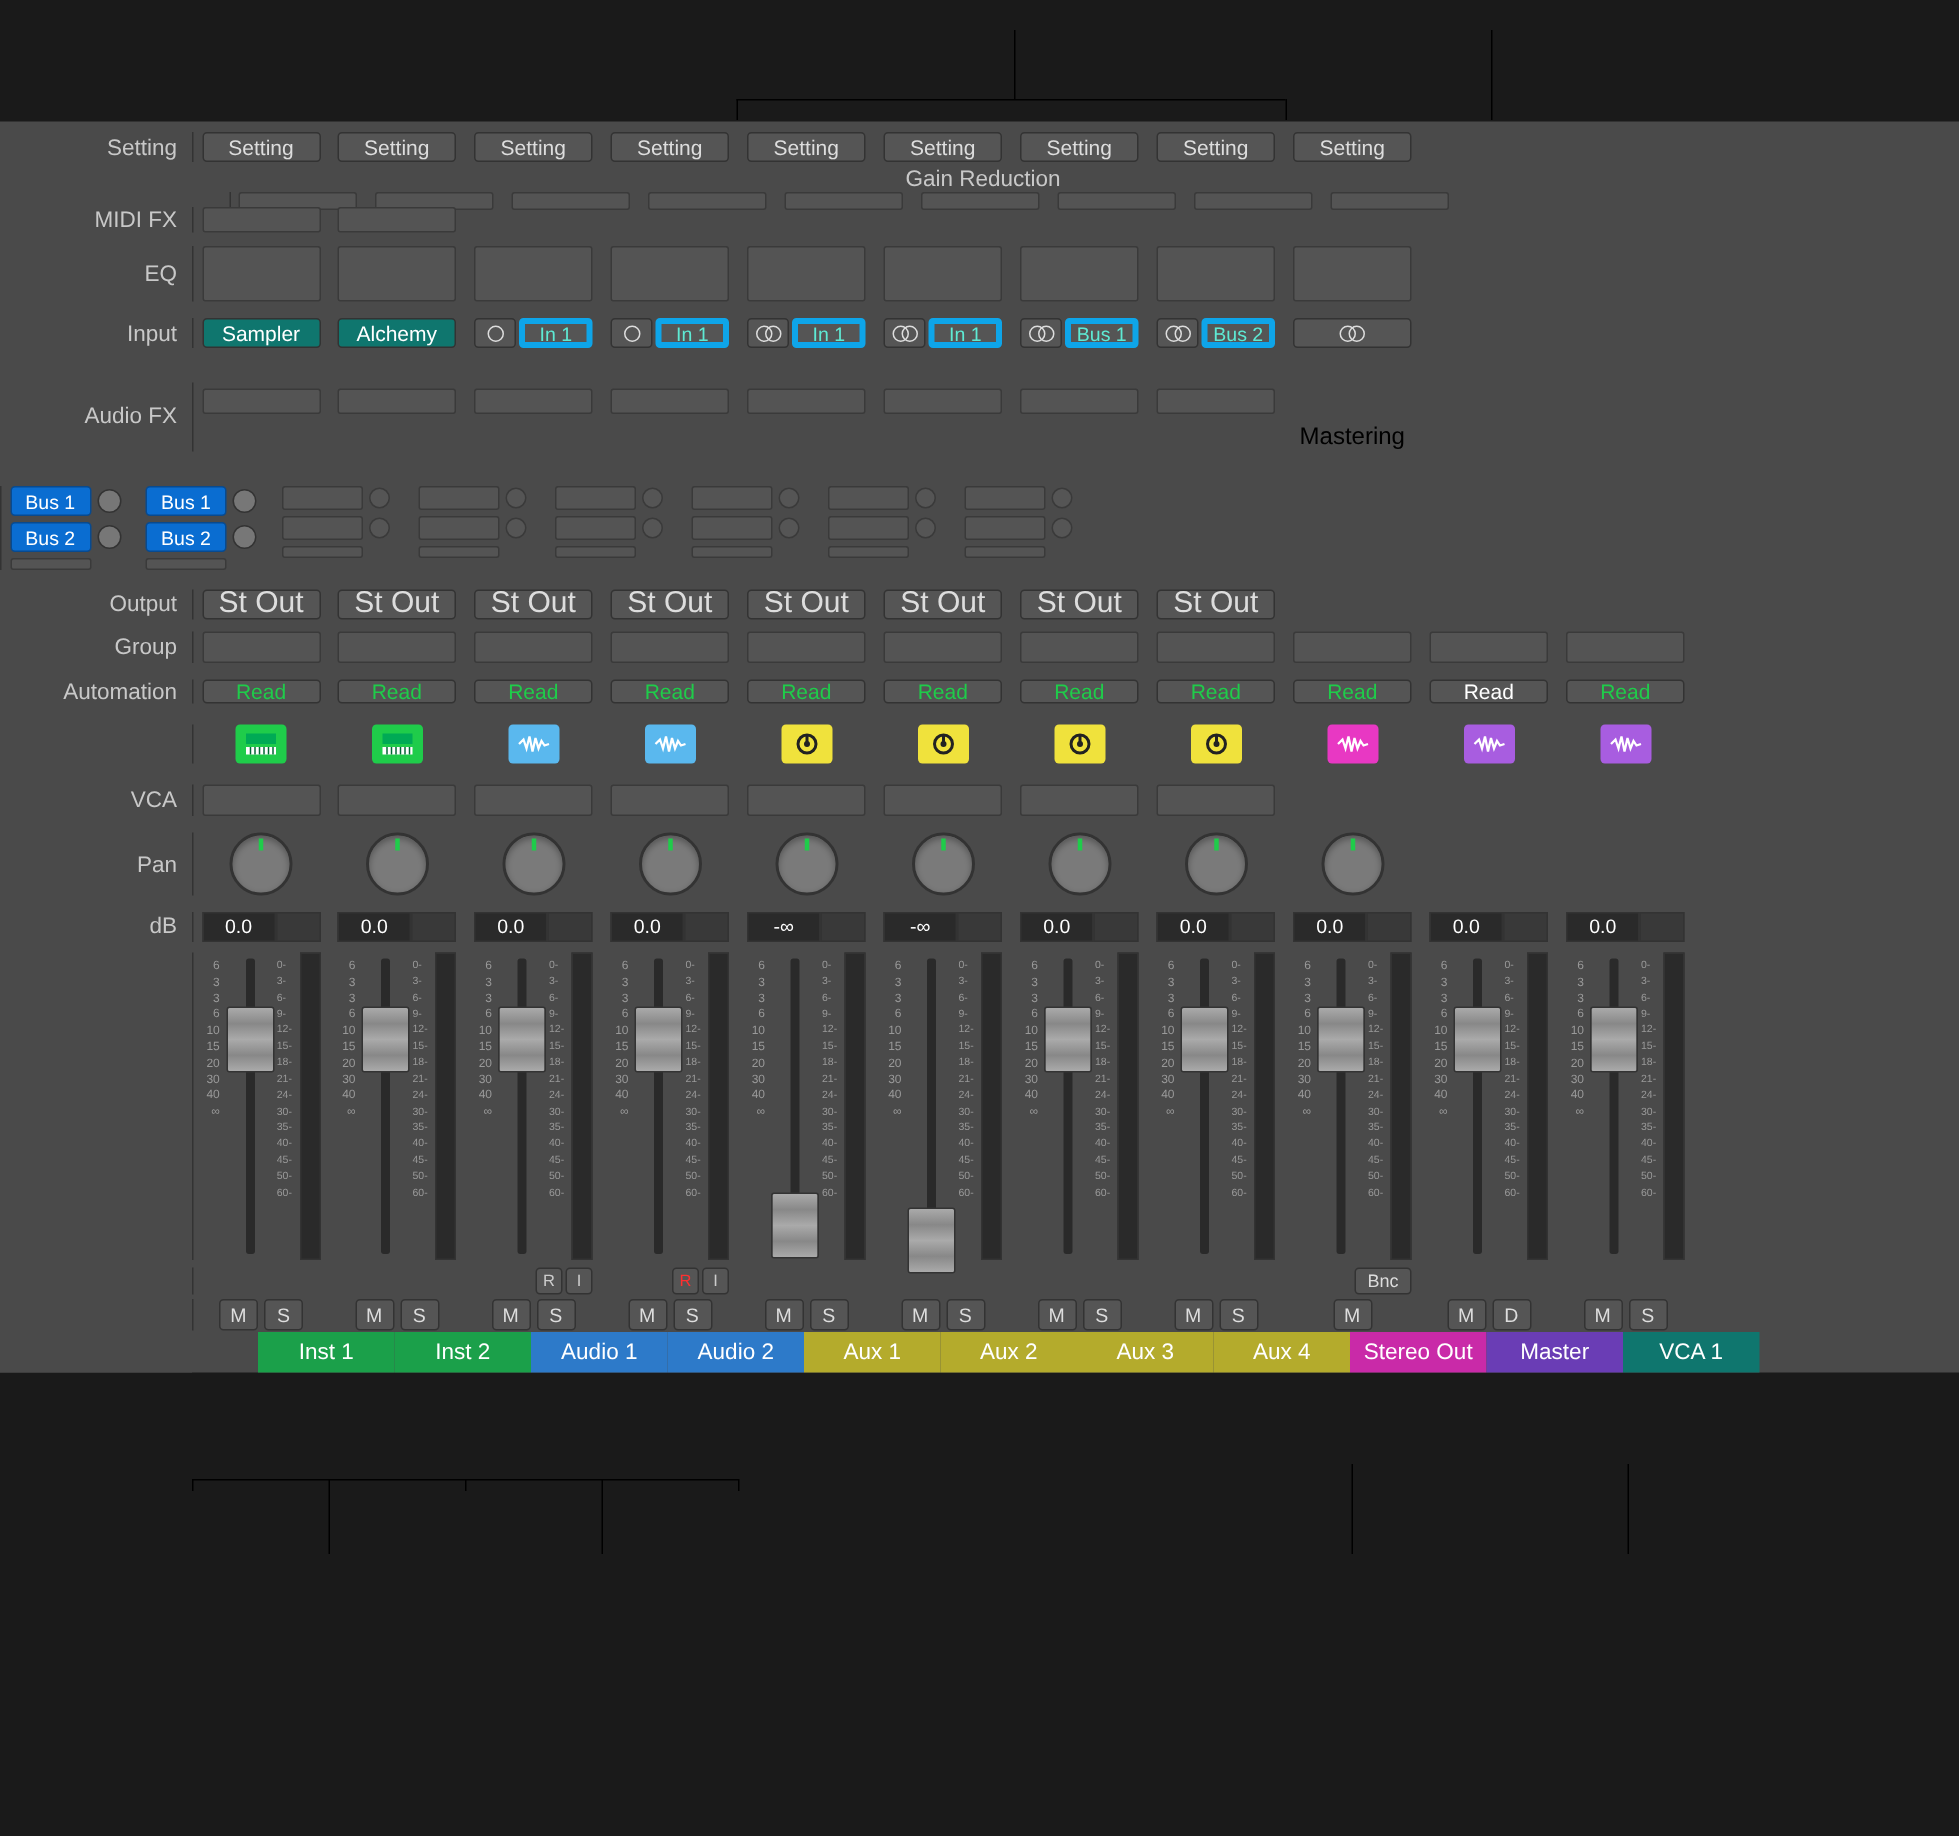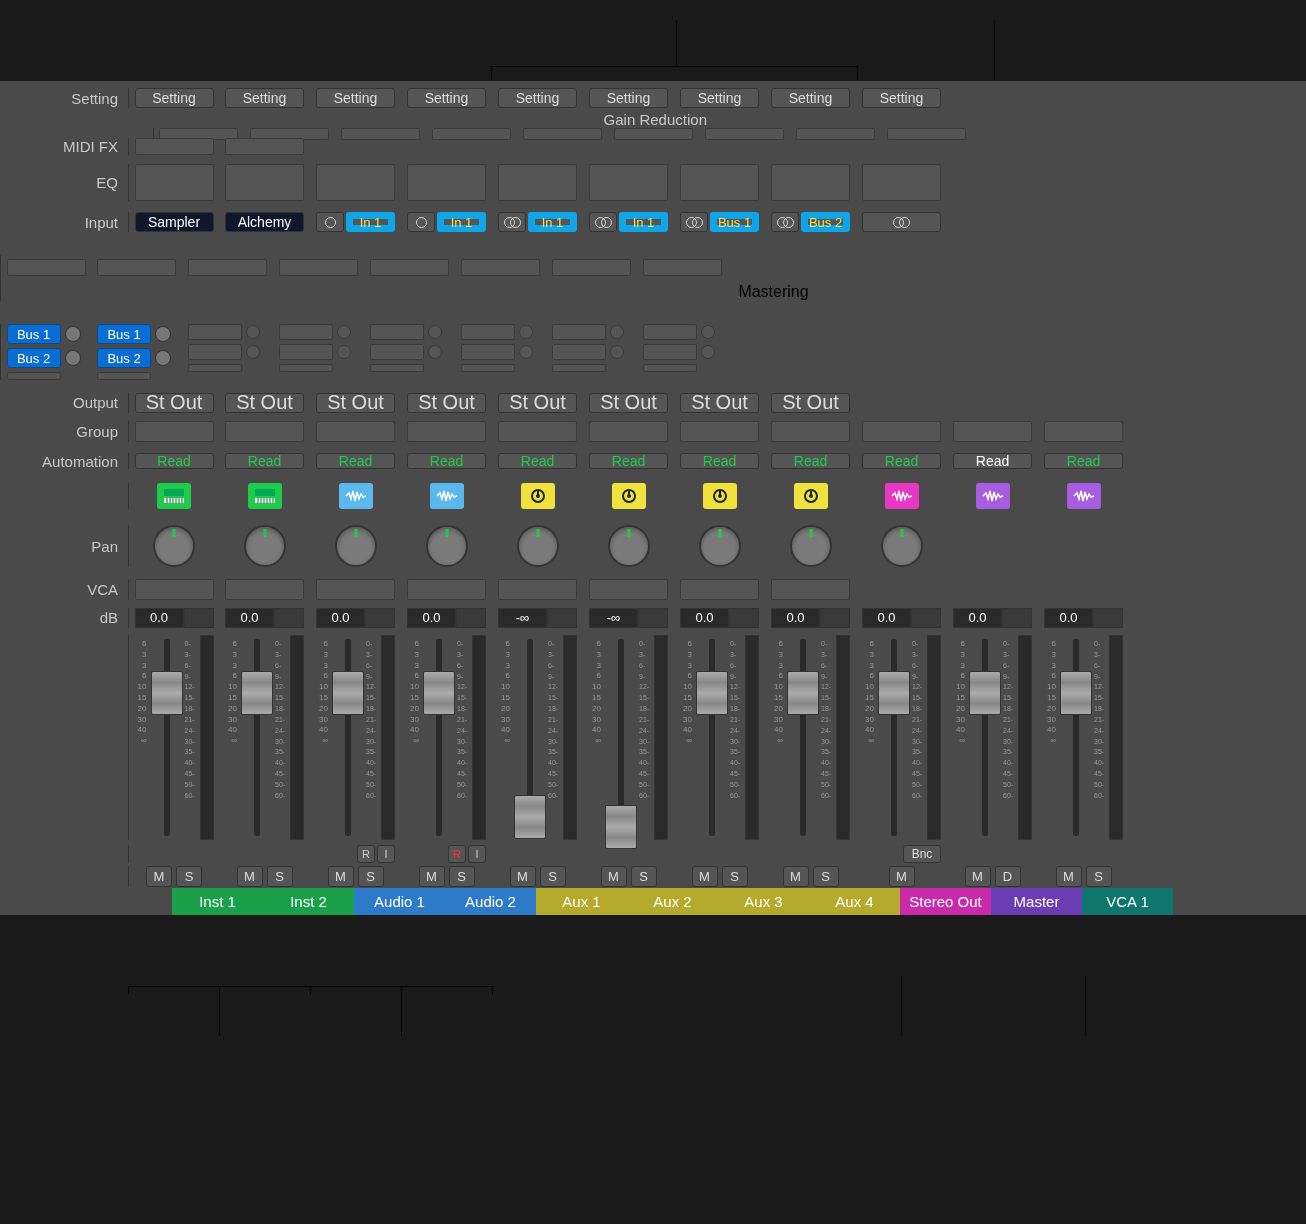--- a/index.html
+++ b/index.html
@@ -25,30 +25,30 @@
 .row-pan { height: 56px; }
 .row-vca { height: 30px; }
 .row-db { height: 27px; }
 .row-fader { height: 213px; }
 .row-ri { height: 20px; }
 .row-ms { height: 24px; }
 .row-name { height: 27px; }
 
 .btn { background: #555; color: #ddd; font-size: 14px; border-radius: 3px; height: 20px; display: flex; align-items: center; justify-content: center; border: 1px solid #333; }
 .btn.setting { width: 79px; }
-.btn-green { background: #0f172a; color: #fff; }
+.btn-green { background: #0f766e; color: #fff; }
 .slot { background: #545454; border: 1px solid #3a3a3a; border-radius: 2px; width: 79px; height: 17px; }
 .slot-eq { height: 37px; }
 .slot-gr { height: 12px; }
 .slot-group { height: 21px; }
 .slot-vca { height: 21px; }
 
 .input-pair { display: flex; gap: 2px; width: 79px; }
 .input-pair .ic { width: 28px; height: 20px; background: #555; border: 1px solid #333; border-radius: 3px; display: flex; align-items: center; justify-content: center; color: #ddd; font-size: 11px; }
-.input-pair .lab { flex: 1; height: 20px; background: #555; border: 7px solid #0ea5e9; border-radius: 3px; display: flex; align-items: center; justify-content: center; color: #fde047; font-size: 13px; }
+.input-pair .lab { flex: 1; height: 20px; background: #555; border: 4px solid #0ea5e9; border-radius: 3px; display: flex; align-items: center; justify-content: center; color: #5eead4; font-size: 13px; }
 .input-stereo-only { width: 79px; height: 20px; background: #555; border: 1px solid #333; border-radius: 3px; display: flex; align-items: center; justify-content: center; }
 .icon-mono { width: 11px; height: 11px; border: 1.5px solid #ddd; border-radius: 50%; }
 .icon-stereo { display:flex; }
 .icon-stereo .c { width: 11px; height: 11px; border: 1.5px solid #ddd; border-radius: 50%; }
 .icon-stereo .c + .c { margin-left: -5px; }
 
 .sends-col { display: flex; flex-direction: column; gap: 4px; width: 79px; align-items: flex-start; }
 .send-row { display: flex; align-items: center; gap: 4px; }
 .send-pill { width: 54px; height: 20px; background: #0a6dd1; color: #fff; border-radius: 3px; display: flex; align-items: center; justify-content: center; font-size: 13px; border: 1px solid #084a8f; }
 .send-knob { width: 16px; height: 16px; background: #777; border-radius: 50%; border: 1px solid #333; }
@@ -317,20 +317,21 @@
               <span class="c"></span>
               <span class="c"></span>
             </span>
           </div>
         </div>
         <div class="track-col"></div>
         <div class="track-col"></div>
       </div>
   </div>
   <div class="row row-audiofx">
+    <div class="label-col">Audio FX</div>
     <div class="tracks-holder" id="r-audiofx" style="display: flex;">
         <div class="track-col first" style="align-items: flex-start; padding-top: 4px;">
           <div class="slot"></div>
         </div>
         <div class="track-col" style="align-items: flex-start; padding-top: 4px;">
           <div class="slot"></div>
         </div>
         <div class="track-col" style="align-items: flex-start; padding-top: 4px;">
           <div class="slot"></div>
         </div>
@@ -688,20 +689,52 @@
         </div>
         <div class="track-col">
           <div class="icon-box icon-vca">
             <svg viewBox="0 0 24 18">
               <path d="M2 9 L5 6 L7 12 L9 4 L11 14 L13 5 L15 12 L17 7 L19 10 L22 9" stroke="#fff" stroke-width="1.5" fill="none"></path>
             </svg>
           </div>
         </div>
       </div>
   </div>
+  <div class="row row-vca">
+    <div class="label-col">VCA</div>
+    <div class="tracks-holder" id="r-vca" style="display: flex;">
+        <div class="track-col first">
+          <div class="slot slot-vca"></div>
+        </div>
+        <div class="track-col">
+          <div class="slot slot-vca"></div>
+        </div>
+        <div class="track-col">
+          <div class="slot slot-vca"></div>
+        </div>
+        <div class="track-col">
+          <div class="slot slot-vca"></div>
+        </div>
+        <div class="track-col">
+          <div class="slot slot-vca"></div>
+        </div>
+        <div class="track-col">
+          <div class="slot slot-vca"></div>
+        </div>
+        <div class="track-col">
+          <div class="slot slot-vca"></div>
+        </div>
+        <div class="track-col">
+          <div class="slot slot-vca"></div>
+        </div>
+        <div class="track-col"></div>
+        <div class="track-col"></div>
+        <div class="track-col"></div>
+      </div>
+  </div>
   <div class="row row-pan">
     <div class="label-col">Pan</div>
     <div class="tracks-holder" id="r-pan" style="display: flex;">
         <div class="track-col first">
           <div class="pan-knob"></div>
         </div>
         <div class="track-col">
           <div class="pan-knob"></div>
         </div>
         <div class="track-col">
@@ -718,52 +751,20 @@
         </div>
         <div class="track-col">
           <div class="pan-knob"></div>
         </div>
         <div class="track-col">
           <div class="pan-knob"></div>
         </div>
         <div class="track-col">
           <div class="pan-knob"></div>
         </div>
-        <div class="track-col"></div>
-        <div class="track-col"></div>
-      </div>
-  </div>
-  <div class="row row-vca">
-    <div class="label-col">VCA</div>
-    <div class="tracks-holder" id="r-vca" style="display: flex;">
-        <div class="track-col first">
-          <div class="slot slot-vca"></div>
-        </div>
-        <div class="track-col">
-          <div class="slot slot-vca"></div>
-        </div>
-        <div class="track-col">
-          <div class="slot slot-vca"></div>
-        </div>
-        <div class="track-col">
-          <div class="slot slot-vca"></div>
-        </div>
-        <div class="track-col">
-          <div class="slot slot-vca"></div>
-        </div>
-        <div class="track-col">
-          <div class="slot slot-vca"></div>
-        </div>
-        <div class="track-col">
-          <div class="slot slot-vca"></div>
-        </div>
-        <div class="track-col">
-          <div class="slot slot-vca"></div>
-        </div>
-        <div class="track-col"></div>
         <div class="track-col"></div>
         <div class="track-col"></div>
       </div>
   </div>
   <div class="row row-db">
     <div class="label-col">dB</div>
     <div class="tracks-holder" id="r-db" style="display: flex;">
         <div class="track-col first">
           <div class="db-box">
             <div class="db-val">0.0</div>

